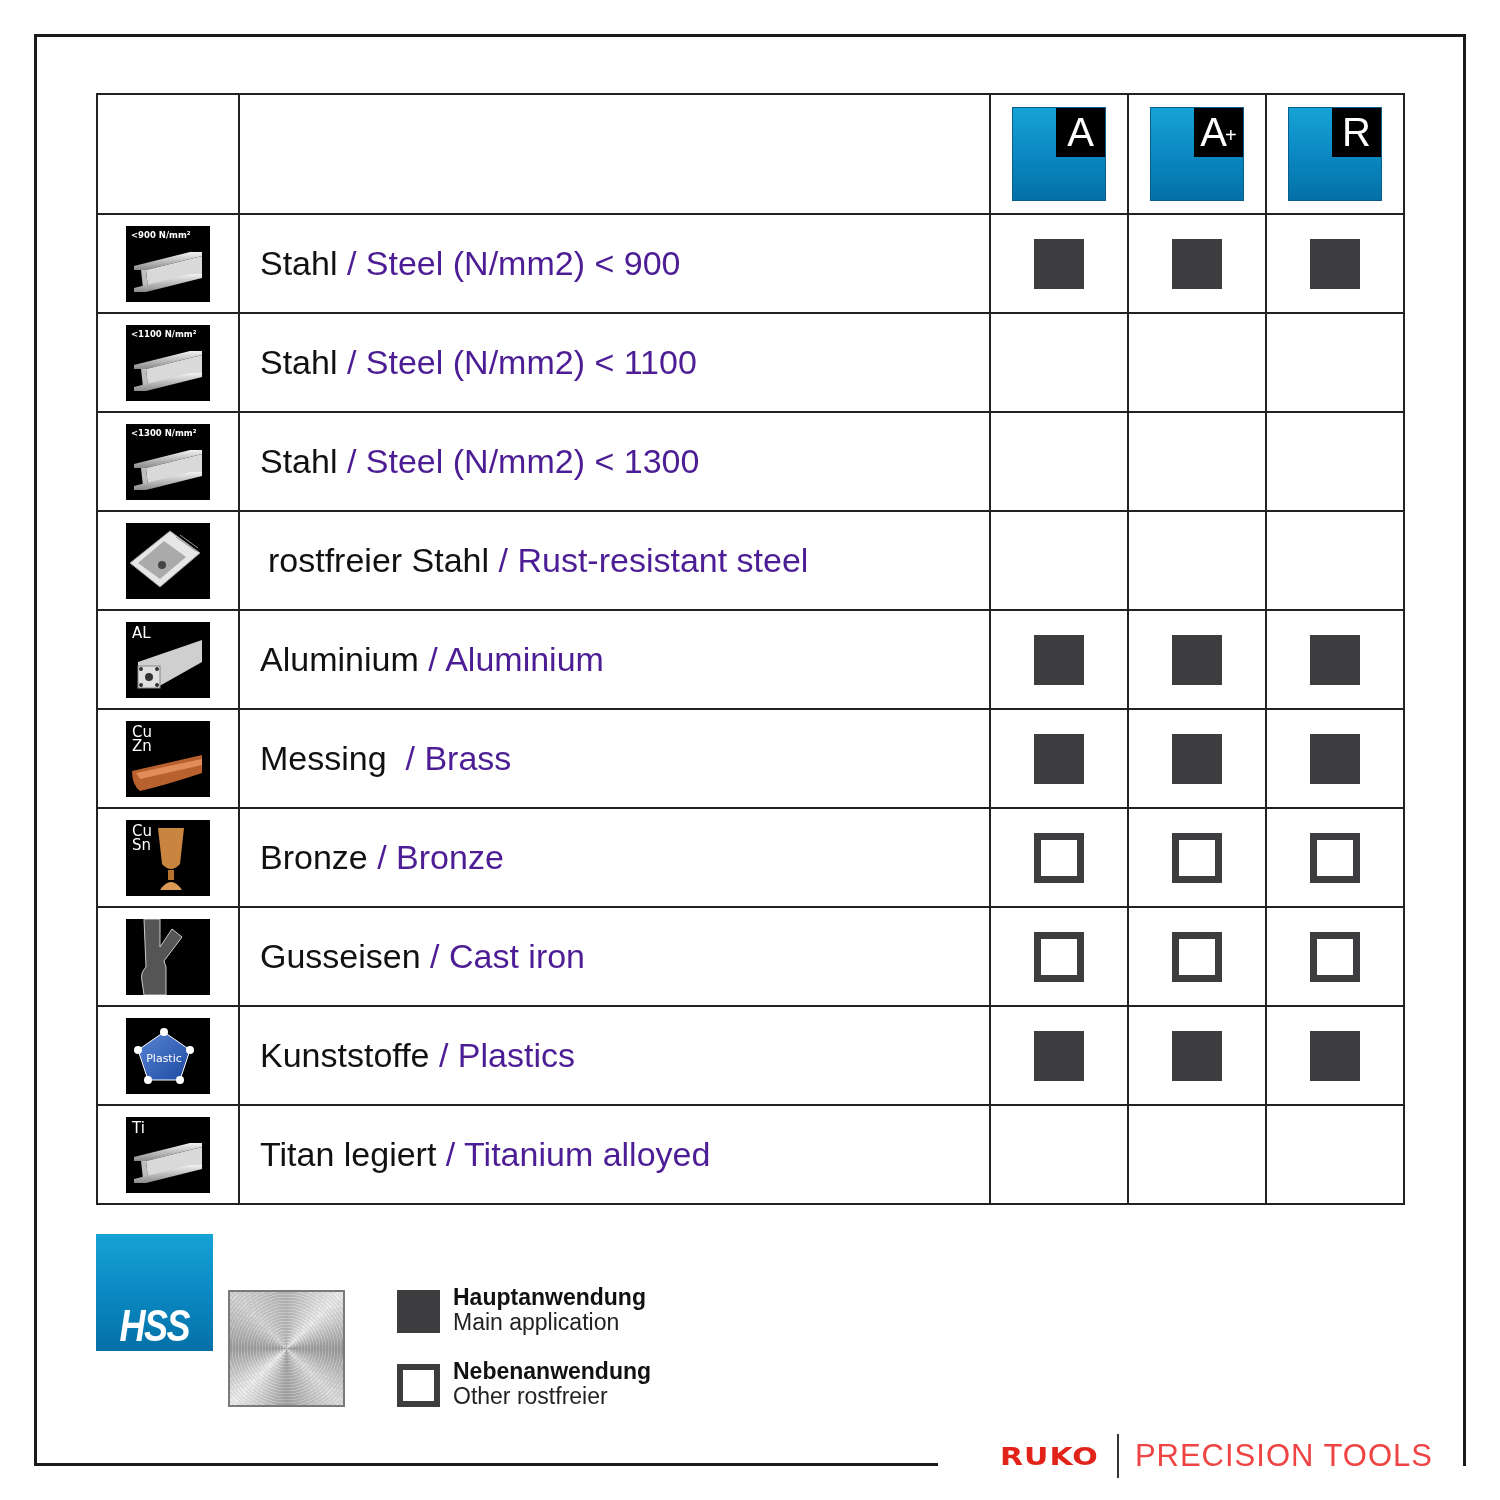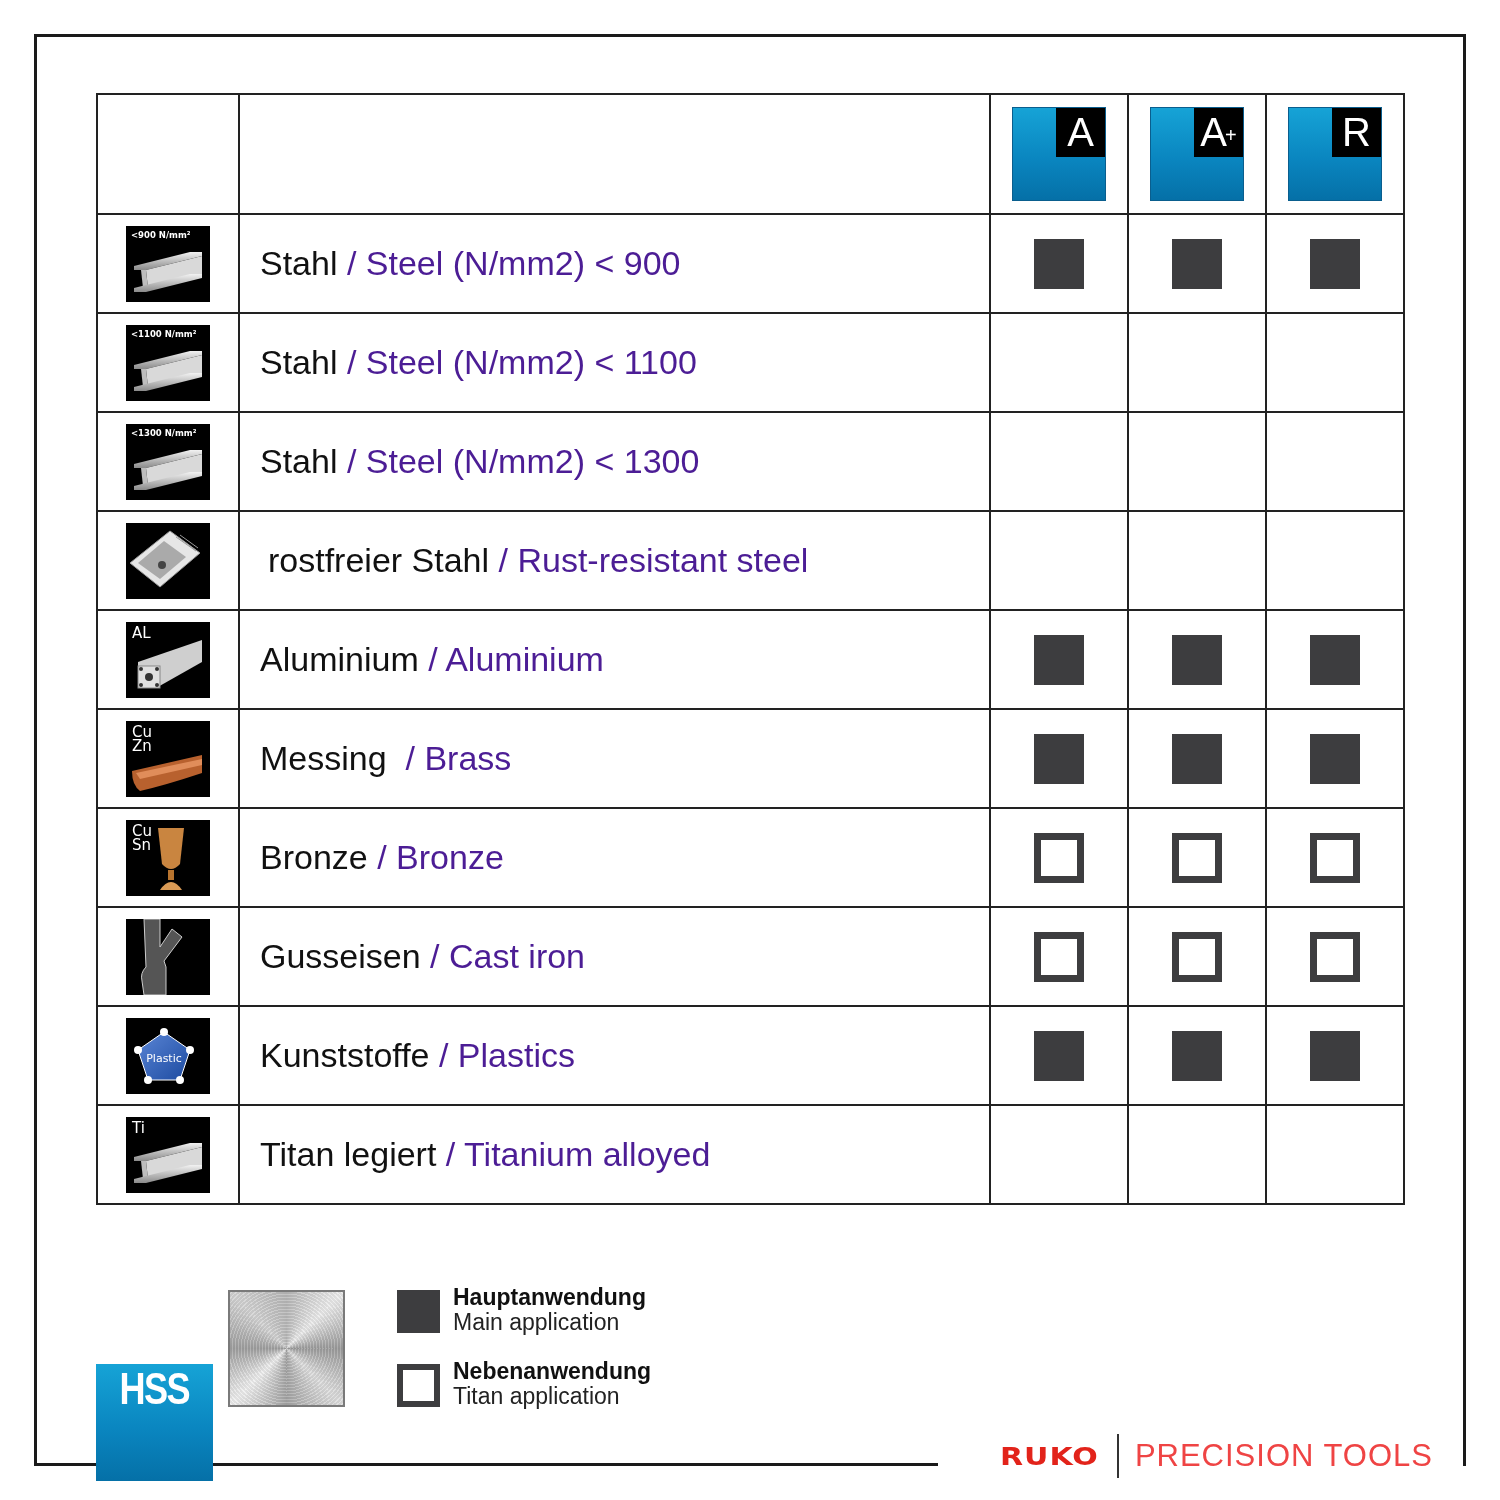--- a/index.html
+++ b/index.html
@@ -39,24 +39,24 @@
   .mat-icon svg { position:absolute; left:0; top:0; }
 
   .label { padding-left:20px; font-size:34px; white-space:nowrap; color:#111; }
   .label .de { font-weight:normal;margin-top:44px; }
   .label .en { font-weight:normal; color:#4c1d95; }
 
   .mark-main { width:50px; height:50px; background:#3d3d3f; }
   .mark-other { width:50px; height:50px; border:7px solid #3d3d3f; box-sizing:border-box; background:#fff; }
 
   
-  .hss { position:absolute; left:96px; top:1364px; width:117px; height:117px;
+  .hss { position:absolute; left:96px; top:1234px; width:117px; height:117px;
          background:linear-gradient(180deg,#16a3d6 0%,#0a86c0 55%,#0570a7 100%);
-         color:#fff; font-size:44px; font-weight:bold; display:flex; align-items:flex-start; justify-content:center;
-         letter-spacing:-2px; transform-origin:center; }
+         color:#fff; font-size:44px; font-weight:bold; display:flex; align-items:flex-end; justify-content:center;
+         letter-spacing:-2px; transform-origin:center;font-style:italic; }
   .hss span { display:inline-block; transform:scaleX(0.82); }
   .steel { position:absolute; left:228px; top:1290px; width:117px; height:117px; box-sizing:border-box;
            border:2px solid #7a7a7a;
            background:
              repeating-radial-gradient(circle at 50% 50%, rgba(255,255,255,0.15) 0 1px, rgba(0,0,0,0.06) 1px 3px),
              conic-gradient(from 0deg at 50% 50%, #b9b9b9, #ececec, #9c9c9c, #dedede, #a5a5a5, #efefef, #a0a0a0, #d4d4d4, #b9b9b9); }
 
   .legend-item { position:absolute; left:397px; display:flex; align-items:flex-start; }
   .legend-item .sw-main { width:43px; height:43px; background:#3d3d3f; }
   .legend-item .sw-other { width:43px; height:43px; border:6px solid #3d3d3f; box-sizing:border-box; }
@@ -463,21 +463,21 @@
   <div class="sw-main"></div>
   <div class="legend-text">
     <div class="t1">Hauptanwendung</div>
     <div class="t2">Main application</div>
   </div>
 </div>
 <div class="legend-item" style="top:1364px;">
   <div class="sw-other"></div>
   <div class="legend-text">
     <div class="t1">Nebenanwendung</div>
-    <div class="t2">Titan application</div>
+    <div class="t2">Other rostfreier</div>
   </div>
 </div>
 
 <div class="brand">
   <span class="ruko">RUKO</span>
   <span class="sep"></span>
   <span class="tag">PRECISION TOOLS</span>
 </div>
 
 </body></html>

